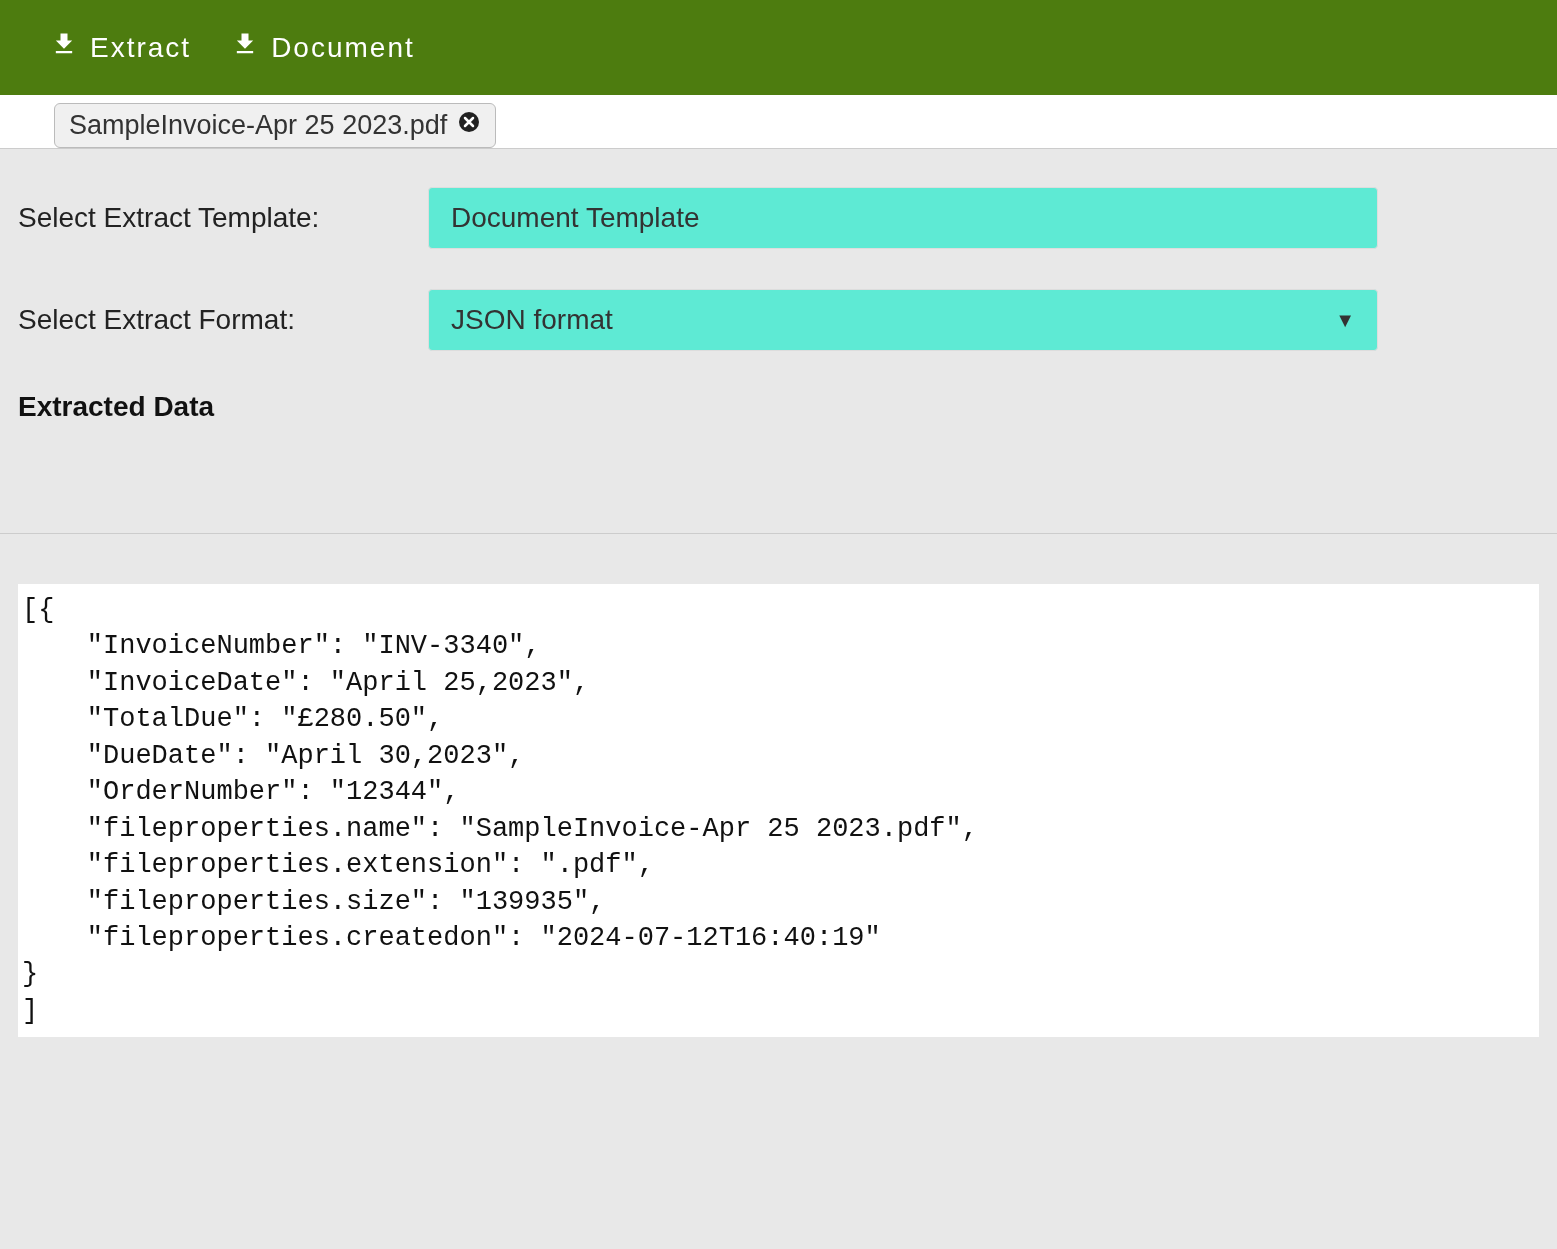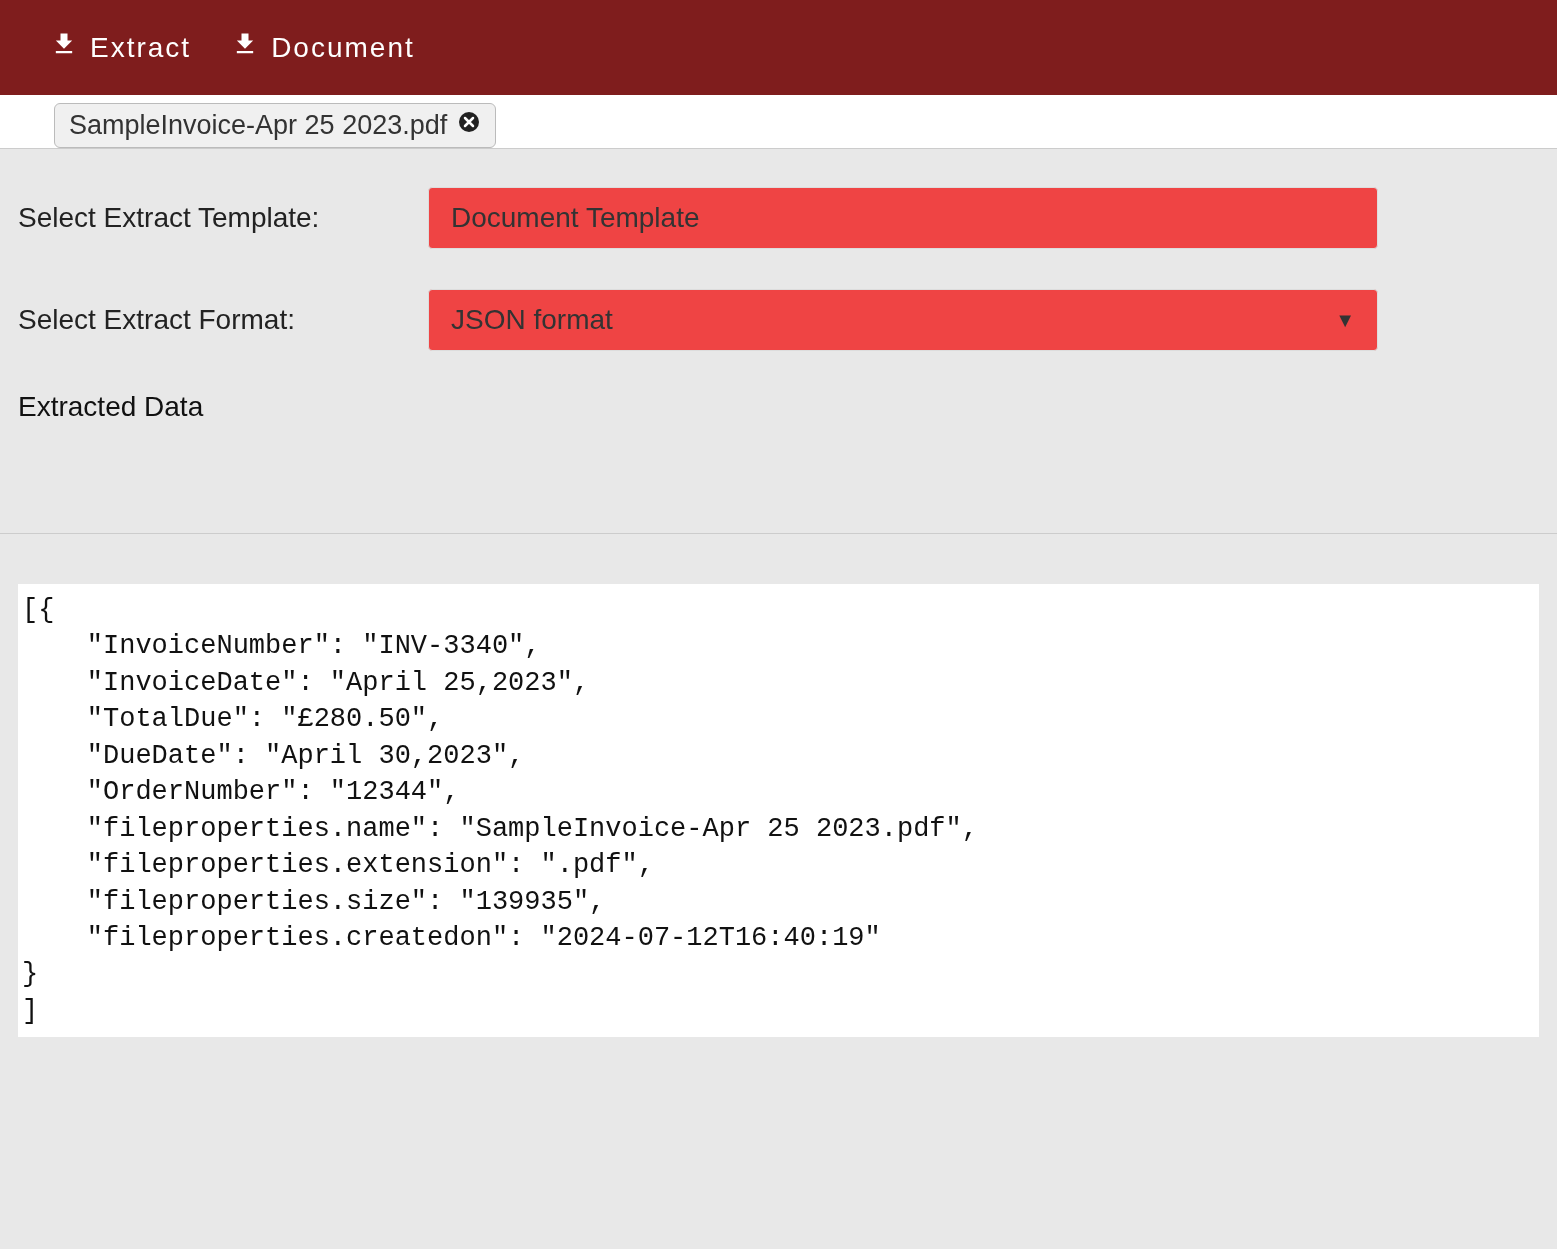--- a/index.html
+++ b/index.html
@@ -7,21 +7,21 @@
       margin: 0;
       padding: 0;
     }
     body {
       font-family: "Segoe UI", Arial, sans-serif;
       background: #e8e8e8;
       width: 1557px;
       height: 1249px;
     }
     .toolbar {
-      background: #7f1d1d;
+      background: #4d7c0f;
       padding: 30px 50px;
       display: flex;
       gap: 40px;
     }
     .toolbar-btn {
       display: flex;
       align-items: center;
       gap: 12px;
       color: white;
       font-size: 28px;
@@ -65,39 +65,39 @@
       align-items: center;
       margin: 18px 0 40px 0;
     }
     .form-label {
       width: 410px;
       font-size: 28px;
       color: #222;
     }
     .form-select {
       flex: 1;
-      background: #ef4444;
+      background: #5eead4;
       border: 1px solid #ddd;
       border-radius: 4px;
       padding: 14px 22px;
       font-size: 28px;
       color: #333;
       display: flex;
       justify-content: space-between;
       align-items: center;
       cursor: pointer;
       max-width: 950px;
     }
     .form-select .caret {
       font-size: 20px;
       color: #333;
     }
     .section-heading {
       font-size: 28px;
-      font-weight: normal;
+      font-weight: bold;
       color: #111;
       margin-top: 10px;
     }
     .divider {
       border: none;
       border-top: 1px solid #ccc;
       margin-top: 70px;
     }
     .output-area {
       background: #e8e8e8;

